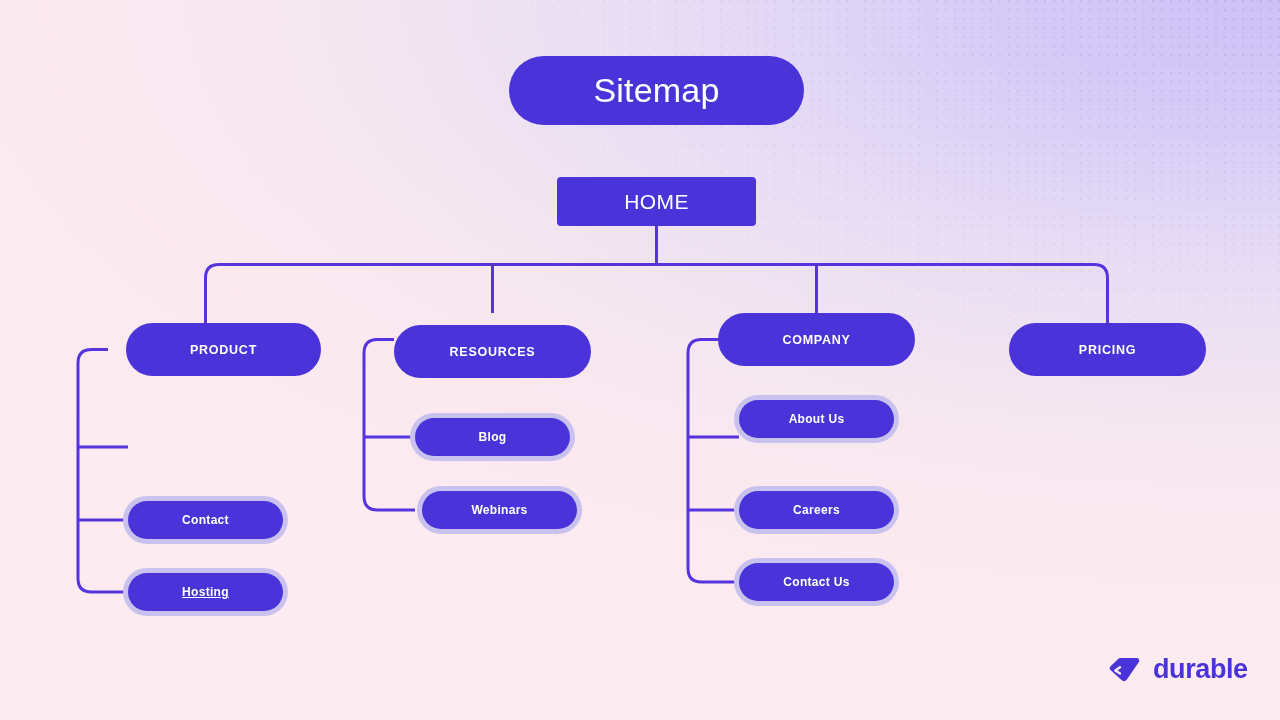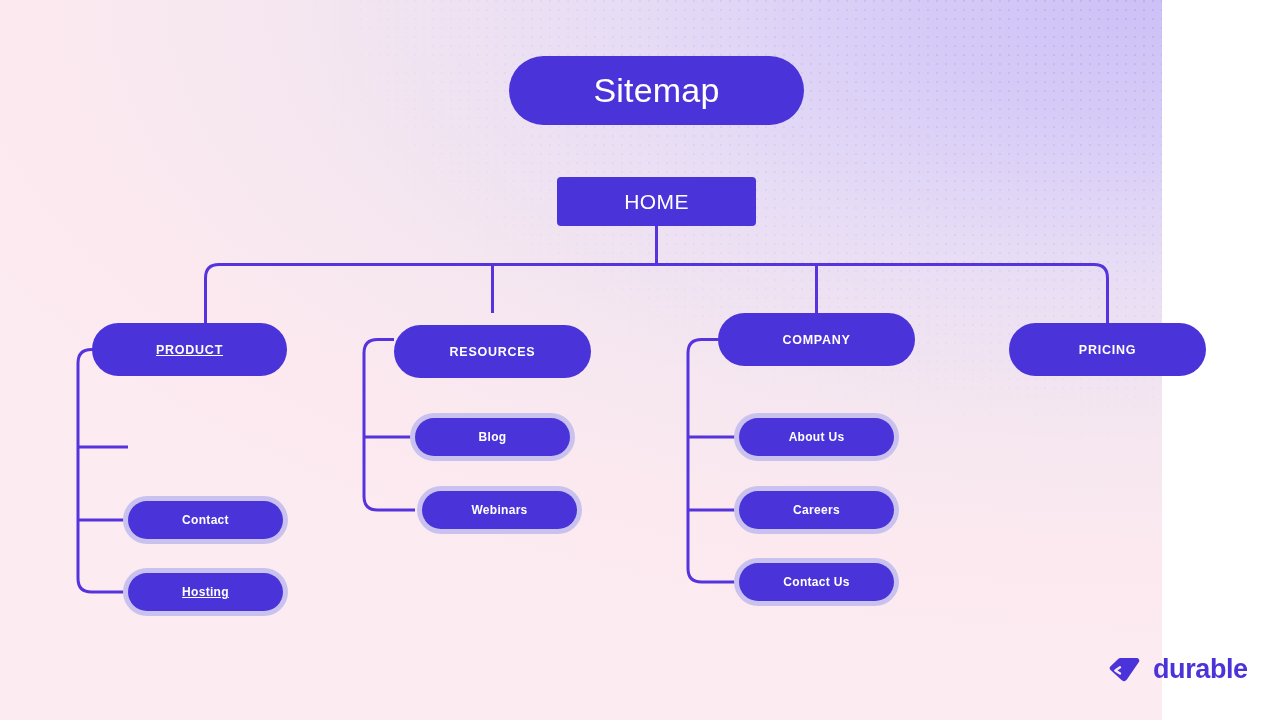--- a/index.html
+++ b/index.html
@@ -6,21 +6,21 @@
   * { margin:0; padding:0; box-sizing:border-box; }
 
   html, body {
     width:1280px; height:720px;
     overflow:hidden;
     font-family:"Liberation Sans", sans-serif;
   }
 
   #canvas {
     position:relative;
-    width:1162px; height:720px;
+    width:1280px; height:720px;
     background:
       radial-gradient(120% 95% at 100% 0%,
         #cdc0f6 0%, #d6cbf7 18%, #e6dcf5 38%, #f4e6f0 60%, #fbe9ef 80%, #fcebf1 100%),
       linear-gradient(160deg, #fae8ef 0%, #f9eaf1 40%, #f8ecf3 100%);
   }
 
   
   #noise {
     position:absolute; inset:0;
     background-image:
@@ -56,38 +56,38 @@
     border-radius:4px;
     font-size:21px; font-weight:400; letter-spacing:.4px;
   }
 
   
   .n-l2 {
     height:53px;
     border-radius:27px;
     font-size:12.5px; font-weight:700; letter-spacing:.75px;
   }
-  .n-product   { left:92px;  top:323px; width:195px;text-decoration:underline; }
+  .n-product   { left:126px;  top:323px; width:195px; }
   .n-resources { left:394px;  top:313px; width:197px;margin-top:12px; }
   .n-company   { left:718px;  top:313px; width:197px; }
   .n-pricing   { left:1009px; top:323px; width:197px; }
 
   
   .n-l3 {
     height:38px; width:155px;
     border-radius:19px;
     font-size:12px; font-weight:700; letter-spacing:.3px;
     box-shadow:0 0 0 5px #c9c2ef;
   }
   .n-features  { left:128px; top:428px; }
   .n-editor    { left:128px; top:501px; }
   .n-hosting   { left:128px; top:573px;text-decoration:underline; }
   .n-blog      { left:415px; top:418px; }
   .n-webinars  { left:422px; top:491px; }
-  .n-about     { left:739px; top:418px; }
+  .n-about     { left:739px; top:400px; }
   .n-careers   { left:739px; top:491px; }
   .n-contact   { left:739px; top:563px; }
 
   
   #brand {
     position:absolute; left:1108px; top:656px;
     display:flex; align-items:center; gap:11px;
   }
   #brand .gem { display:block; }
   #brand .wordmark {

